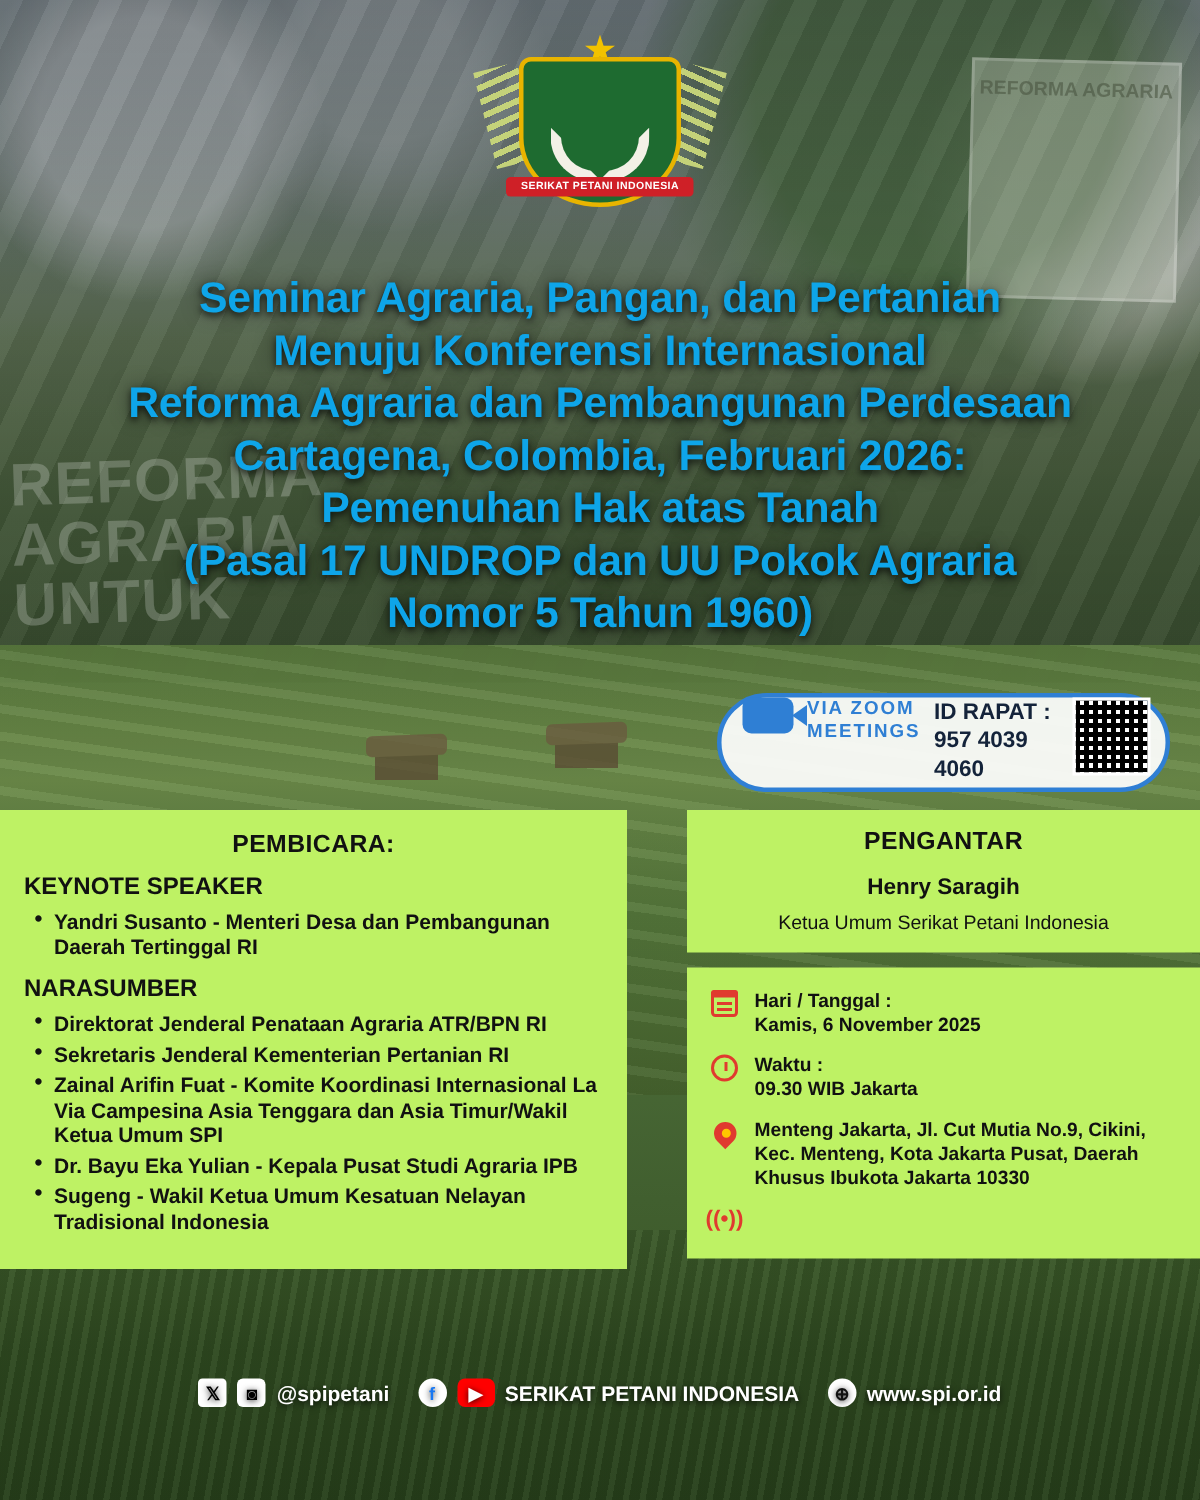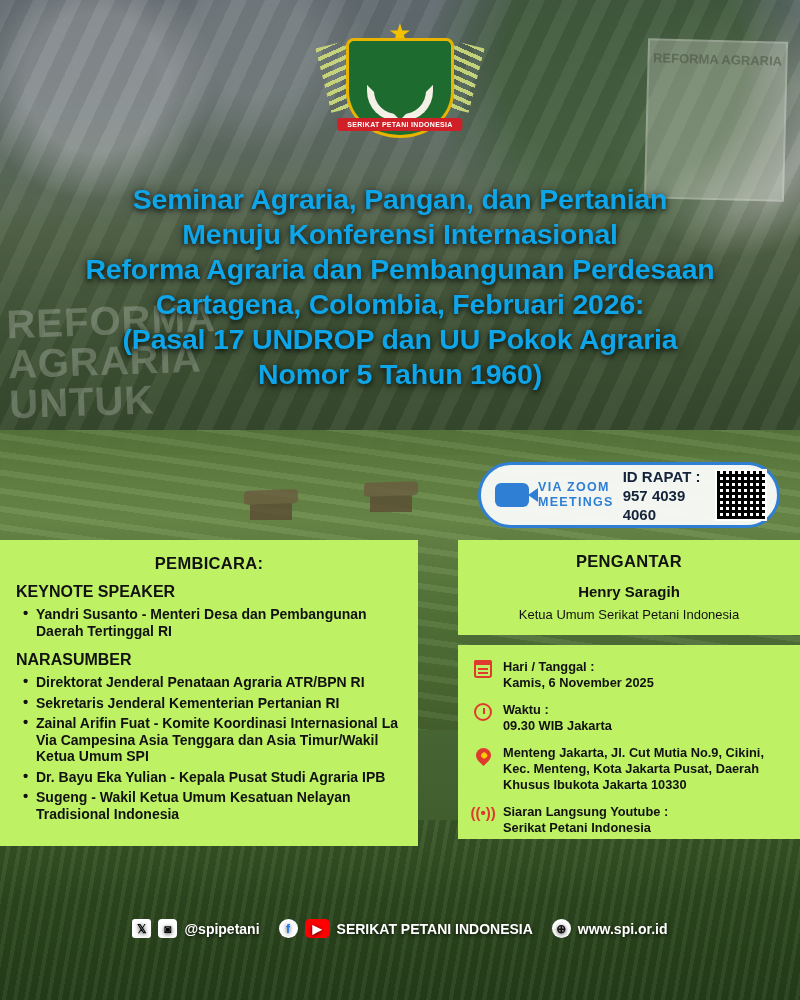--- a/index.html
+++ b/index.html
@@ -121,21 +121,21 @@
   }
   .title div { white-space: nowrap; }
 
   
   .zoom-box {
     position: absolute; top: 462px; right: 20px;
     width: 302px; height: 66px;
     background: rgba(255,255,255,0.92);
     border: 3px solid #2f7fd4;
     border-radius: 33px;
-    display: flex; align-items: center; gap: 9px;
+    display: flex; align-items: flex-start; gap: 9px;
     padding: 0 10px 0 14px;
   }
   .zoom-cam {
     width: 34px; height: 24px; background: #2f7fd4; border-radius: 6px;
     position: relative; flex: 0 0 auto;
   }
   .zoom-cam:after {
     content:""; position:absolute; right:-9px; top:5px;
     border-top: 7px solid transparent; border-bottom: 7px solid transparent;
     border-right: 10px solid #2f7fd4;
@@ -241,20 +241,21 @@
       <div class="logo-horn r"></div>
       <div class="logo-ribbon">SERIKAT PETANI INDONESIA</div>
     </div>
   </div>
 
   <div class="title">
     <div>Seminar Agraria, Pangan, dan Pertanian</div>
     <div>Menuju Konferensi Internasional</div>
     <div>Reforma Agraria dan Pembangunan Perdesaan</div>
     <div>Cartagena, Colombia, Februari 2026:</div>
+    <div>Pemenuhan Hak atas Tanah</div>
     <div>(Pasal 17 UNDROP dan UU Pokok Agraria</div>
     <div>Nomor 5 Tahun 1960)</div>
   </div>
 
   <div class="zoom-box">
     <div class="zoom-cam"></div>
     <div>
       <div class="zoom-via">VIA ZOOM</div>
       <div class="zoom-via">MEETINGS</div>
     </div>
@@ -313,24 +314,20 @@
           <span class="ic-pin"></span>
         </div>
       <div class="info-txt">
         <div>Menteng Jakarta, Jl. Cut Mutia No.9, Cikini, Kec. Menteng, Kota Jakarta Pusat, Daerah Khusus Ibukota Jakarta 10330</div>
       </div>
     </div>
     <div class="info-row">
       <div class="info-ic">
           <span class="ic-live">((•))</span>
         </div>
-      <div class="info-txt">
-        <div>Siaran Langsung Youtube :</div>
-        <div>Serikat Petani Indonesia</div>
-      </div>
     </div>
   </div>
 
   <div class="footer">
     <span class="sq x">𝕏</span>
     <span class="sq ig">◙</span>
     <span>@spipetani</span>
     <span class="sep"></span>
     <span class="sq fb">f</span>
     <span class="sq yt">▶</span>

